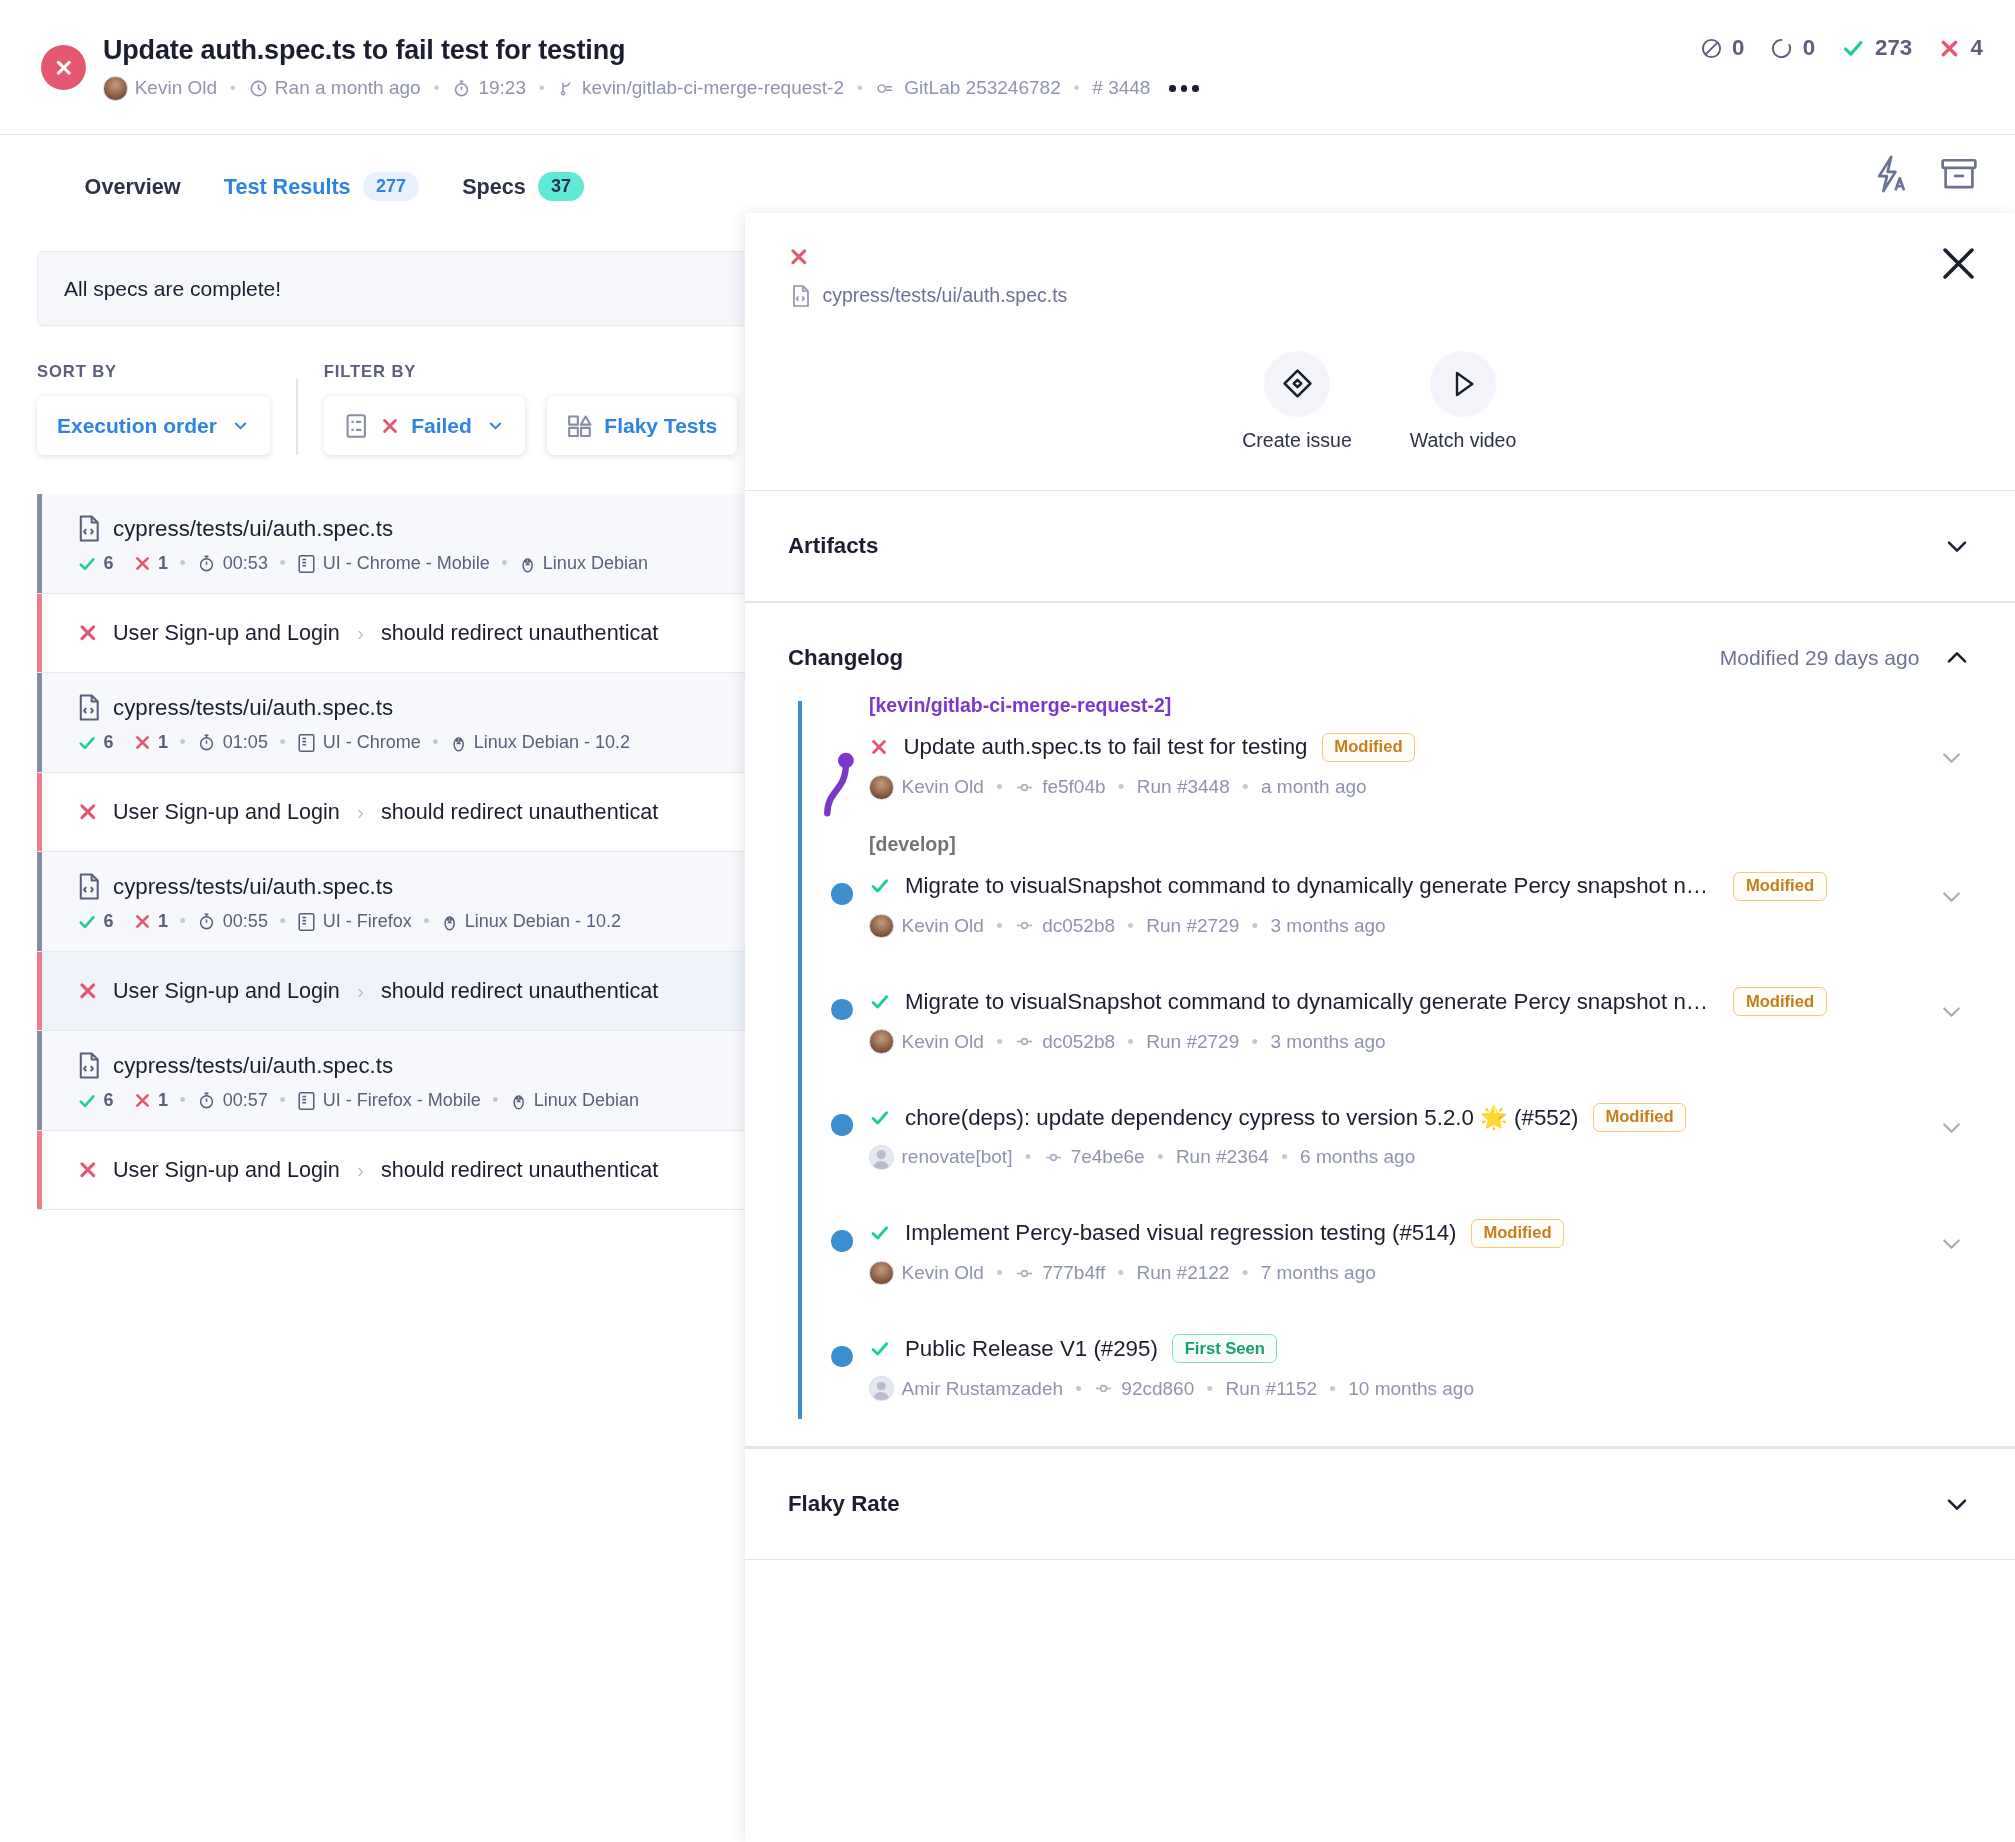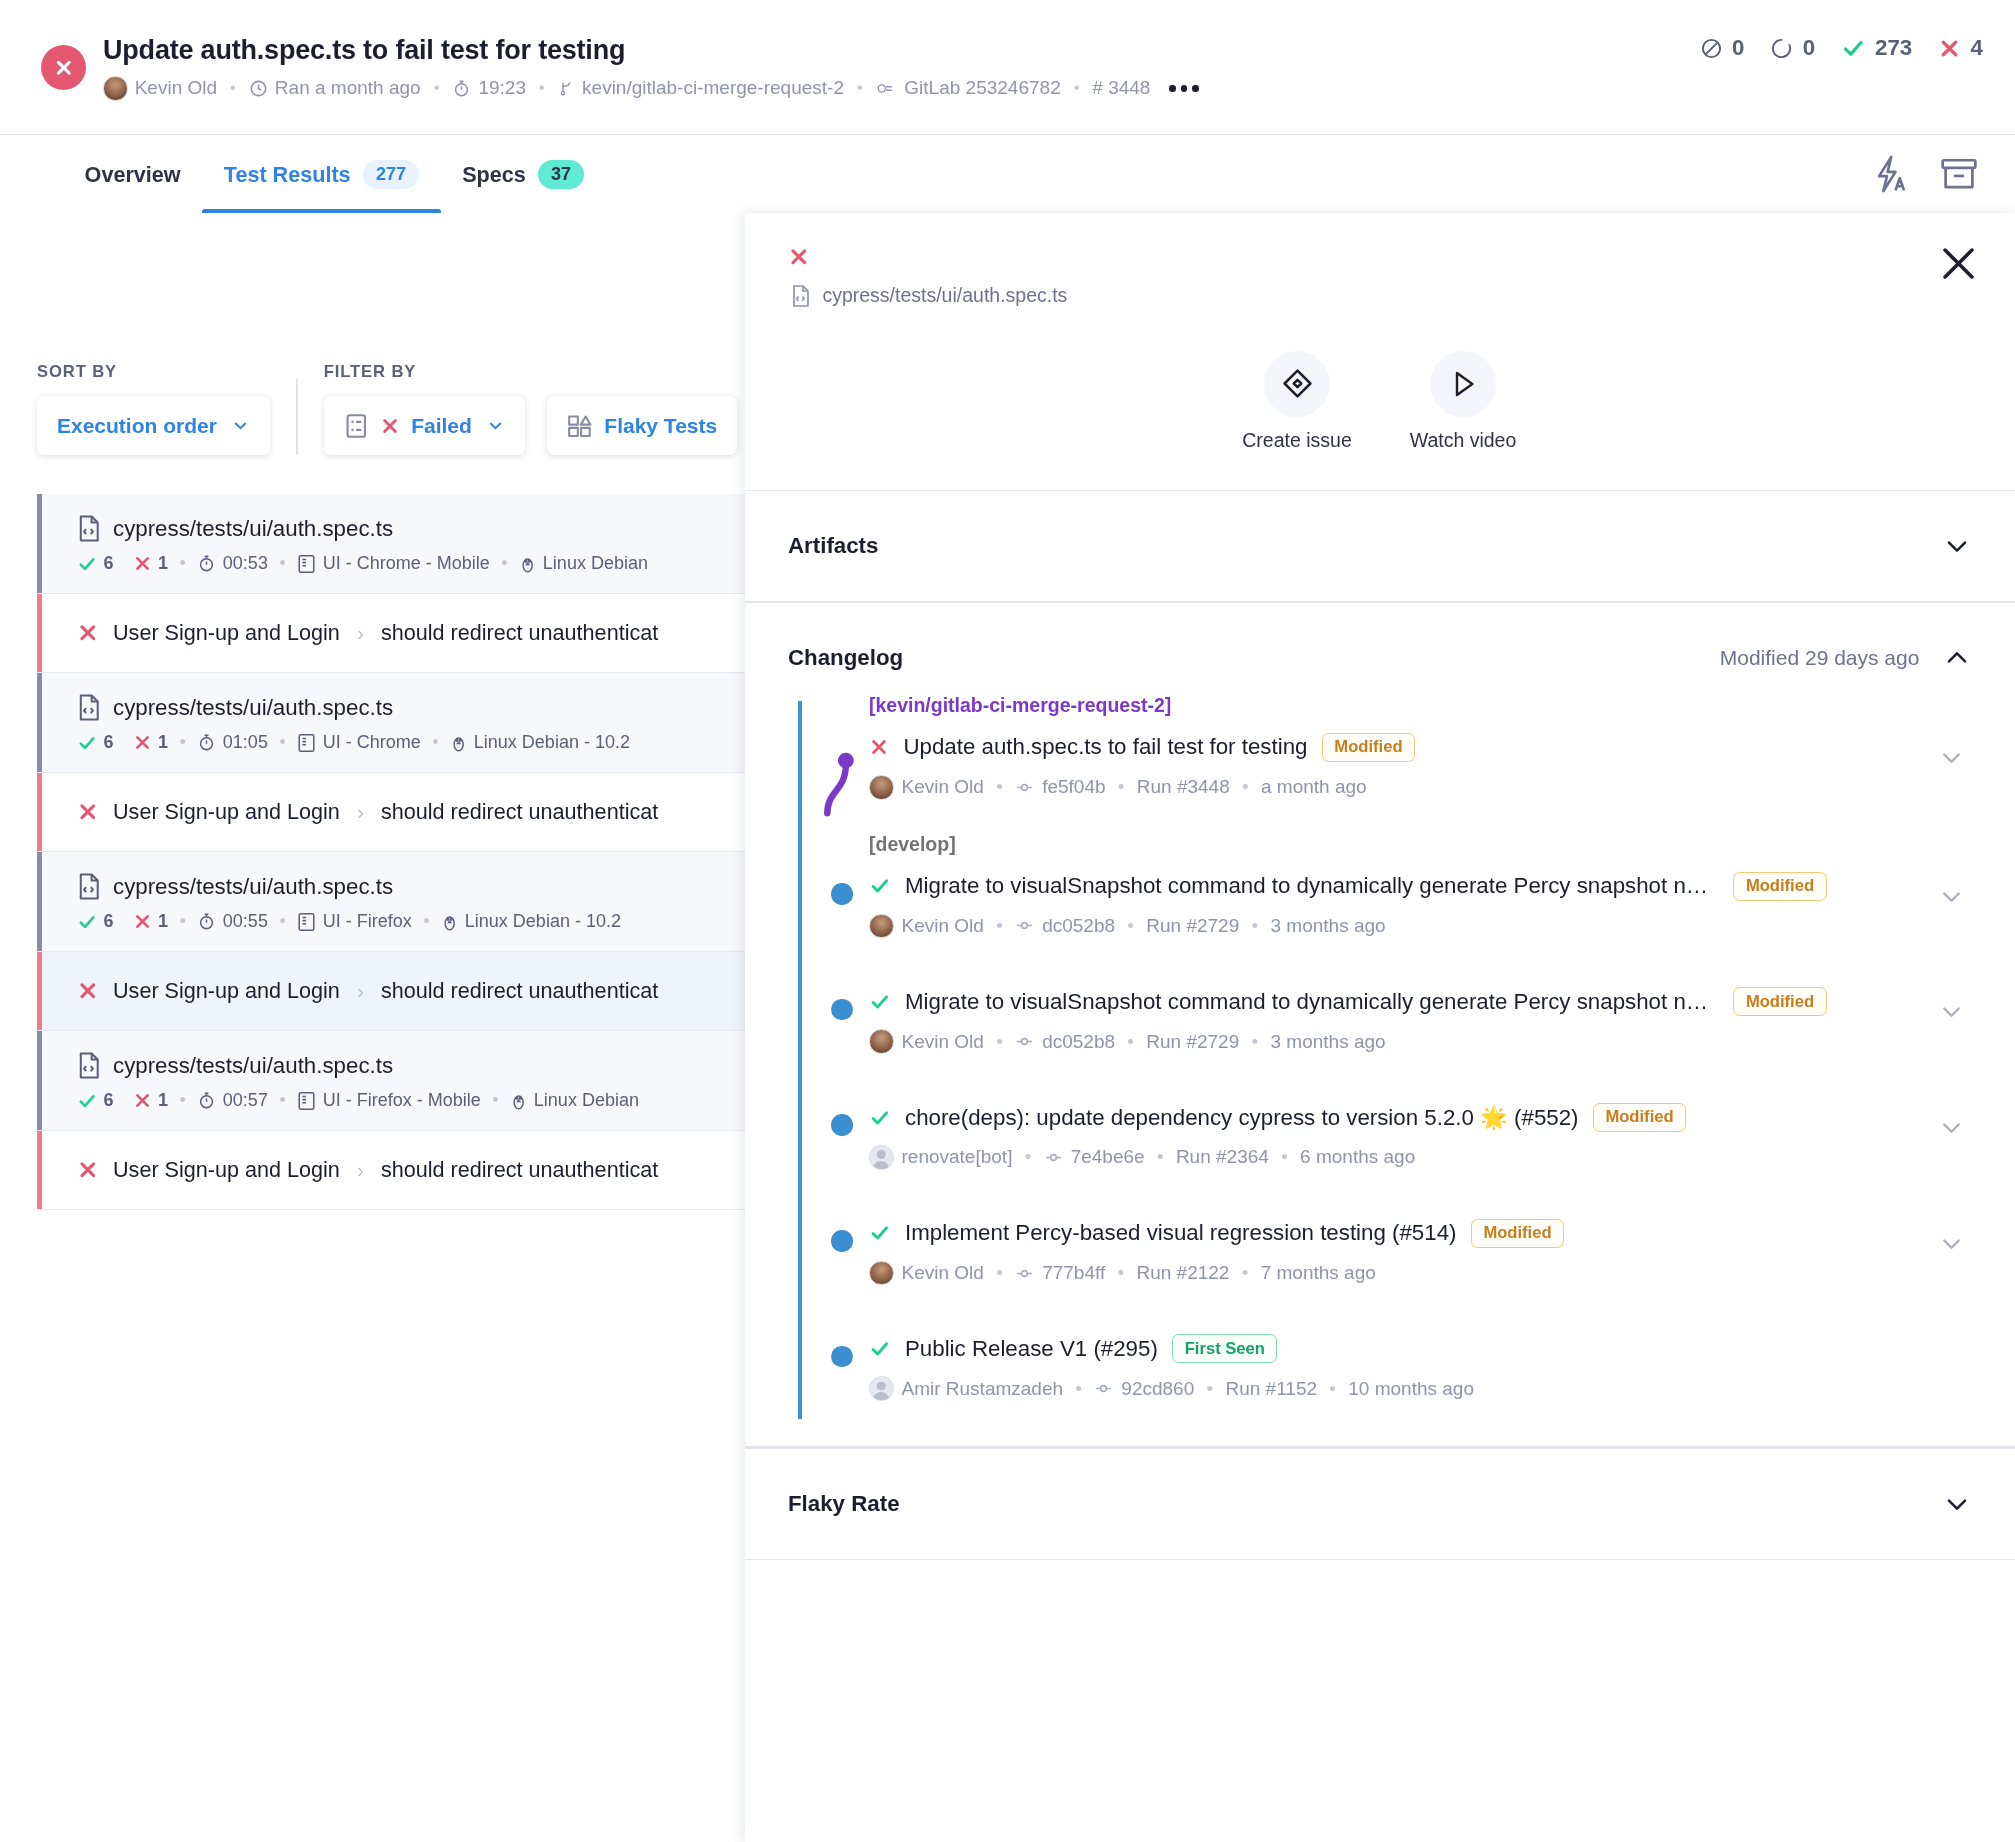--- a/index.html
+++ b/index.html
@@ -66,21 +66,21 @@
     display: flex; align-items: center; gap: 26px;
     font-size: 22.3px; font-weight: 700; color: #5a5f7a;
   }
   .run-stats .st { display: flex; align-items: center; gap: 9.4px; }
 
   
   .tabbar {
     position: absolute; top: 135px; left: 0; width: 2015px; height: 79px;
     border-bottom: 1.4px solid #e1e3ed; background: #fff;
   }
-  .tabs { position: absolute; left: 63px; top: 0; display: flex; height: 79px; align-items: center; gap: 0; }
+  .tabs { position: absolute; left: 63px; top: 12px; display: flex; height: 79px; align-items: center; gap: 0; }
   .tab {
     display: flex; align-items: center; gap: 12.3px; height: 79px;
     padding: 0 21.6px; font-size: 21.6px; font-weight: 600; color: #2e3247;
     cursor: pointer; position: relative;
   }
   .tab.active { color: #2f83e2; }
   .tab.active::after {
     content: ""; position: absolute; left: 0; right: 0; bottom: 0; height: 5px;
     background: #2f83e2; border-radius: 2.9px 2.9px 0 0;
   }
@@ -318,20 +318,21 @@
           <rect x="2.5" y="3" width="23" height="5.4" rx="0.8"></rect>
           <path d="M4.6 8.4v13.4h18.8V8.4"></path>
           <path d="M10.5 14h7"></path>
         </svg>
       </span>
     </div>
   </div>
 
   <div class="left-panel">
 
+    <div class="banner">All specs are complete!</div>
 
     <div class="sort-filter">
       <div class="sf-row" style="align-items:flex-start;">
         <div style="display:flex;flex-direction:column;">
           <div class="sf-label">SORT BY</div>
           <div style="height:14.4px;"></div>
           <div class="pill">
             <span>Execution order</span>
             <svg class="chev-sm" width="19" height="19" viewBox="0 0 24 24" fill="none" stroke="#2f83e2" stroke-width="2.4" stroke-linecap="round">
                 <path d="M6 9.5 12 15.5 18 9.5"></path>

